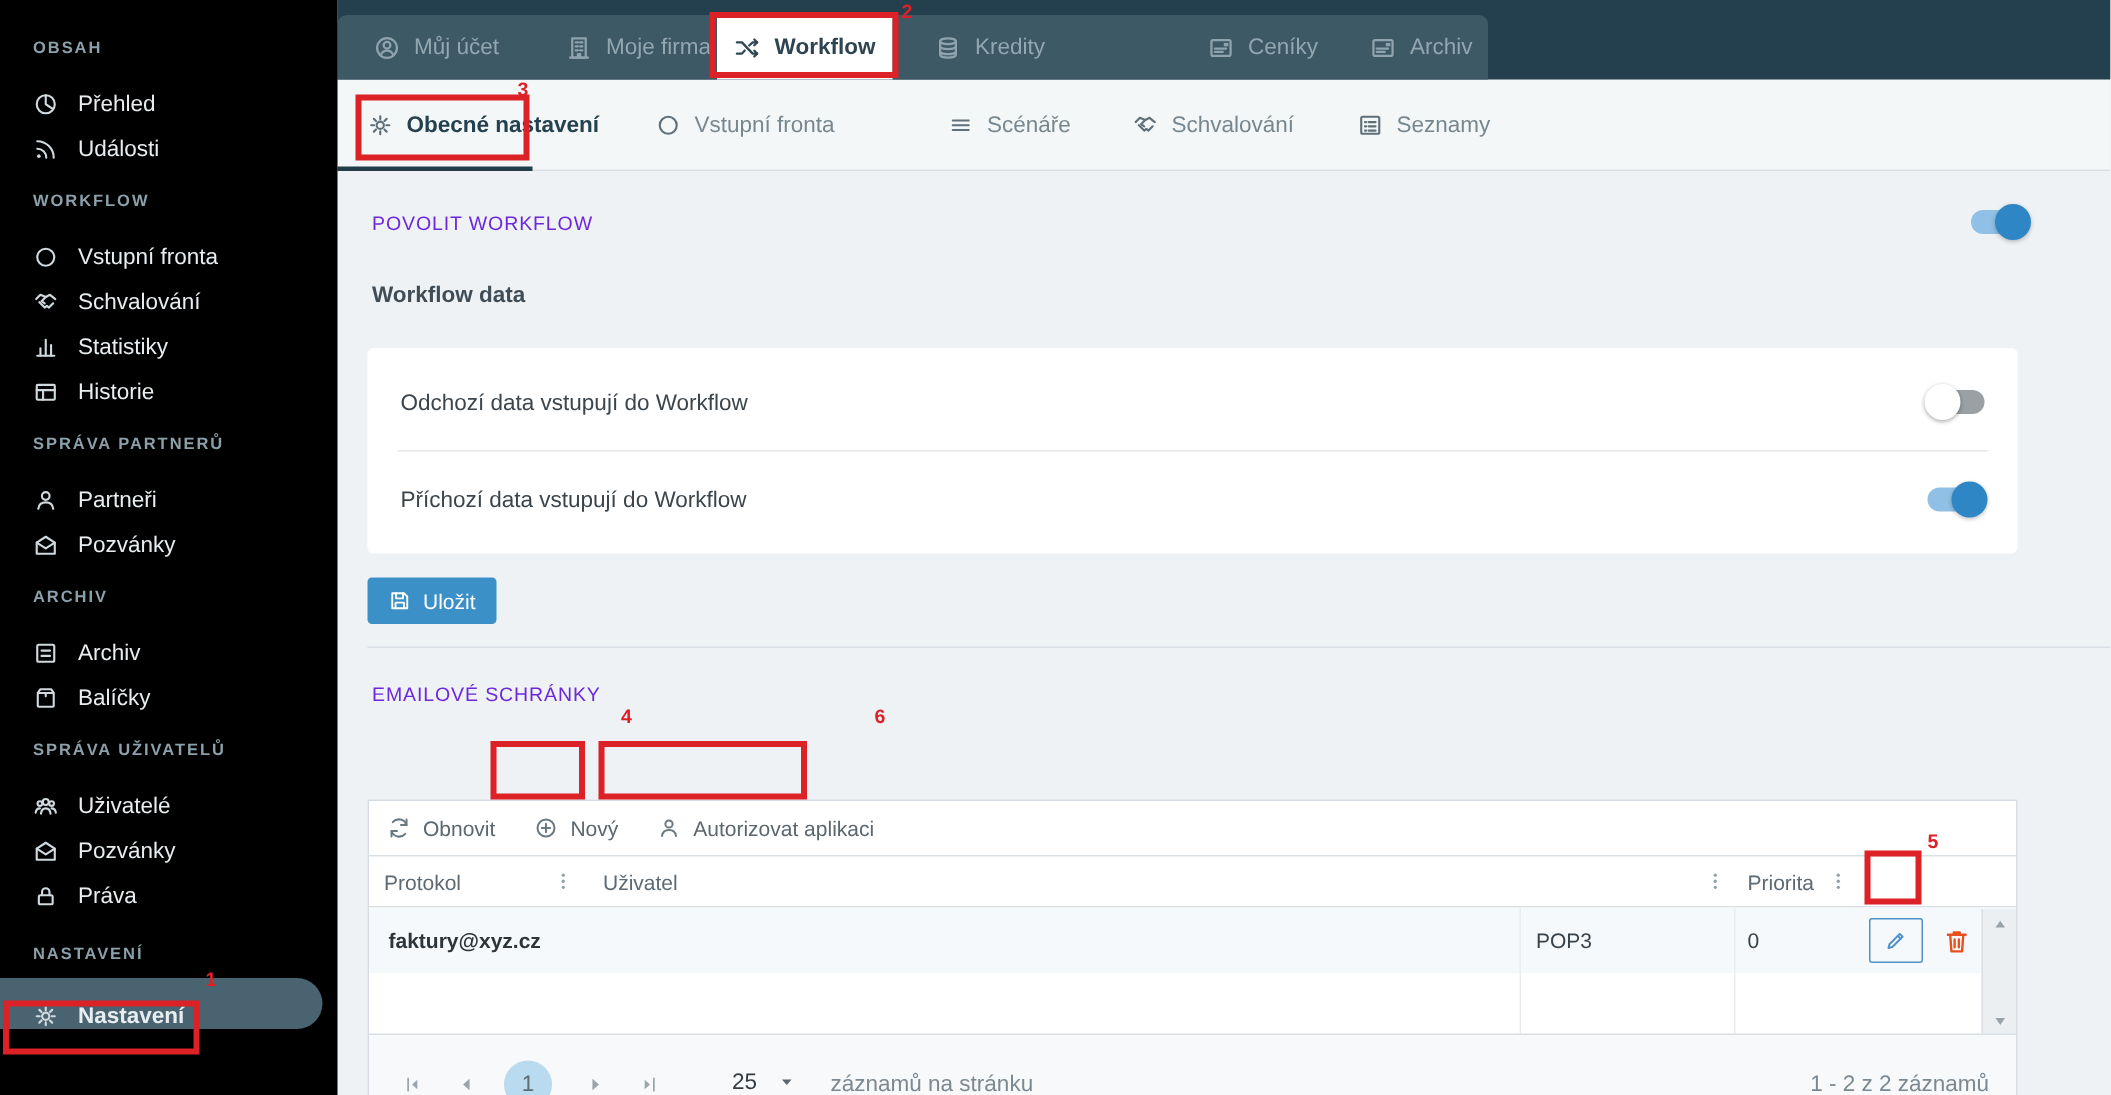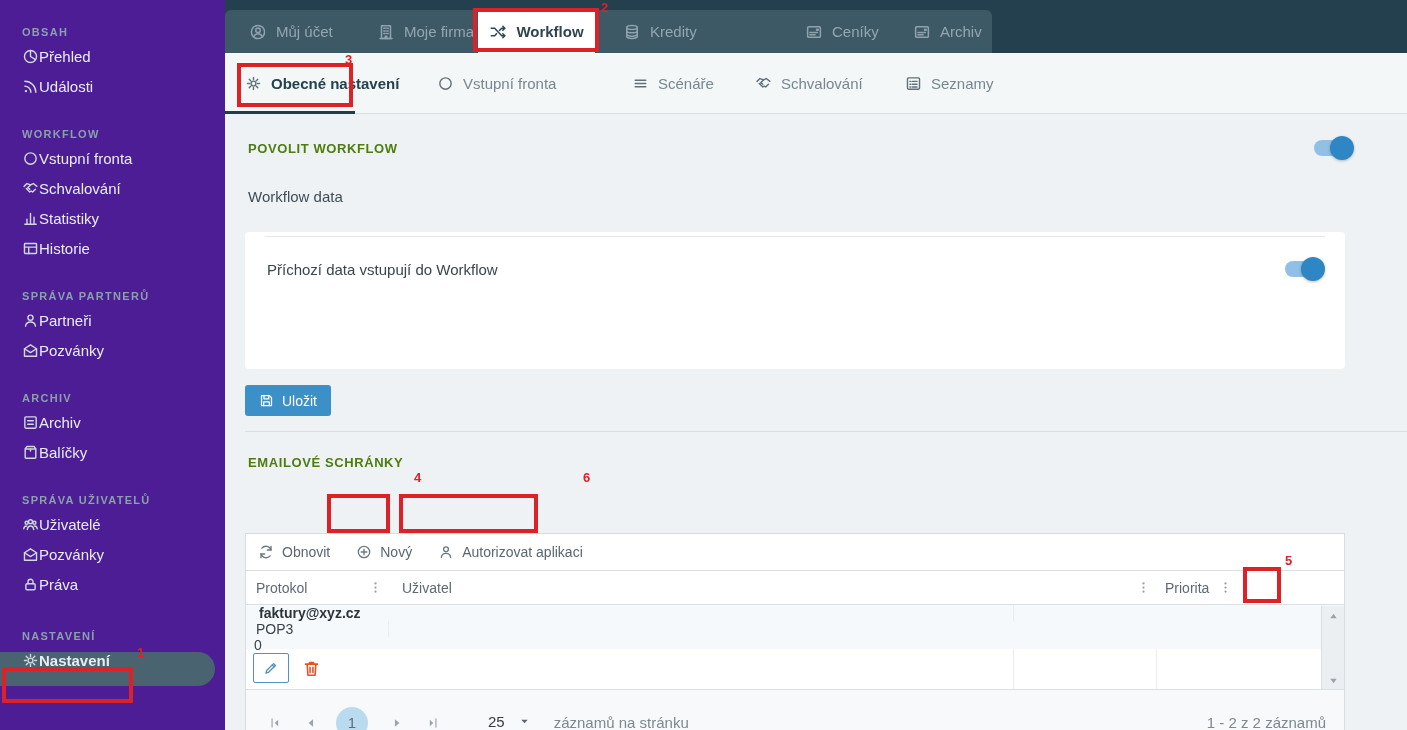--- a/index.html
+++ b/index.html
@@ -2,24 +2,24 @@
 <html><head>
 <meta charset="utf-8">
 <style>
   * { margin:0; padding:0; box-sizing:border-box; }
   html,body { width:1407px; height:730px; }
   body { font-family:"Liberation Sans", sans-serif; background:#eef2f5; }
   .app { position:relative; width:1407px; height:730px; overflow:hidden; background:#eef2f5; }
   .ic svg { display:block; width:17px; height:17px; }
 
   
-  .sidebar { position:absolute; left:0; top:0; width:225px; height:730px; background:#4c1d95; color:#e8edf0; padding-top:26px; z-index:5; }
+  .sidebar { position:absolute; left:0; top:0; width:225px; height:730px; background:#000000; color:#e8edf0; padding-top:26px; z-index:5; }
   .sb-title { font-size:11px; letter-spacing:1.3px; color:#8ba0aa; font-weight:bold; padding-left:22px; margin:20px 0 10px; text-transform:uppercase; }
   .sb-title:first-child { margin-top:0; }
-  .sb-item { display:flex; align-items:flex-start; height:30px; padding-left:22px; font-size:15px; color:#e8edf0; cursor:pointer; }
+  .sb-item { display:flex; align-items:flex-end; gap:13px; height:30px; padding-left:22px; font-size:15px; color:#e8edf0; cursor:pointer; }
   .sb-item .ic { color:#cfd9de; }
   .sb-item.active { background:#4a6370; width:215px; height:34px; border-radius:0 17px 17px 0; font-weight:bold; }
 
   
   .topbar { position:absolute; left:225px; top:0; width:1182px; height:53px; background:#24404e; z-index:4; }
   .tabstrip { position:absolute; left:0; top:10px; width:767px; height:43px; background:#3d5966; border-radius:6px 6px 0 0; }
   .top-tab { position:absolute; top:0; height:43px; display:flex; align-items:center; gap:9px; font-size:15px; color:#93a7b0; cursor:pointer; padding:0 10px; }
   .top-tab .ic { color:#8fa3ad; }
   .top-tab .ic svg { width:18px; height:18px; }
   .top-tab.active { background:#ffffff; color:#2e4450; font-weight:bold; justify-content:center; }
@@ -27,23 +27,23 @@
 
   
   .subnav { position:absolute; left:225px; top:53px; width:1182px; height:61px; background:#f4f7f8; border-bottom:1px solid #d9dfe3; z-index:3; }
   .sub-tab { position:absolute; top:0; height:60px; display:flex; align-items:center; gap:9px; font-size:15px; color:#77878f; cursor:pointer; }
   .sub-tab .ic { color:#5f707a; }
   .sub-tab.active { color:#24414f; font-weight:bold; }
   .sub-underline { position:absolute; left:0; bottom:-1px; width:130px; height:3px; background:#223c49; }
 
   
   .content { position:absolute; left:225px; top:114px; width:1182px; height:616px; background:#eef2f5; }
-  .sec-label { font-size:13px; font-weight:bold; letter-spacing:.6px; color:#4d7c0f; }
+  .sec-label { font-size:13px; font-weight:normal; letter-spacing:.6px; color:#6d28d9; }
   .povolit-row { position:absolute; left:23px; right:55px; top:26px; display:flex; align-items:center; justify-content:space-between; }
-  .wf-data-title { position:absolute; left:23px; top:74px; font-size:15px; font-weight:normal; color:#404d56; }
+  .wf-data-title { position:absolute; left:23px; top:74px; font-size:15px; font-weight:bold; color:#404d56; }
 
   .card { position:absolute; left:20px; top:118px; width:1100px; height:137px; background:#ffffff; border-radius:4px; padding-top:4px; }
   .card-row { height:64px; display:flex; align-items:center; justify-content:space-between; padding:0 22px; font-size:15px; color:#3c454c; }
   .card-divider { border-top:1px solid #e4e8eb; margin:0 20px; }
 
   .toggle { position:relative; width:38px; height:16px; border-radius:8px; flex:0 0 auto; cursor:pointer; }
   .toggle .knob { position:absolute; top:-4px; width:24px; height:24px; border-radius:50%; }
   .toggle.on { background:#90c0e5; }
   .toggle.on .knob { right:-2px; background:#2e86c5; box-shadow:0 1px 3px rgba(0,0,0,.25); }
   .toggle.off { background:#9aa0a4; }
@@ -66,21 +66,21 @@
   .g-head { height:34px; border-bottom:1px solid #d9dfe3; align-items:center; font-size:14px; color:#5d6a73; }
   .cell { display:flex; align-items:center; height:100%; }
   .c-user { width:768px; padding-left:13px; }
   .c-prot { width:143px; padding-left:10px; }
   .c-prio { width:82px; padding-left:8px; }
   .c-act  { width:82px; justify-content:center; gap:13px; }
   .c-scroll { width:23px; }
   .kebab { margin-left:auto; margin-right:6px; color:#95a1a9; cursor:pointer; }
   .kebab svg { width:15px; height:15px; }
 
-  .g-data1 { height:44px; background:#f6f9fb; font-size:14px; color:#39434a;flex-direction:column; }
+  .g-data1 { height:44px; background:#f6f9fb; font-size:14px; color:#39434a; }
   .g-data1 .c-user { font-weight:bold; color:#2d353b; }
   .g-data1 .c-user, .g-data1 .c-prot { border-right:1px solid #e9edf0; }
   .g-data2 { height:41px; background:#ffffff; }
   .g-data2 .c-user, .g-data2 .c-prot { border-right:1px solid #e9edf0; }
 
   .edit-btn { width:36px; height:30px; display:inline-flex; align-items:center; justify-content:center; border:1px solid #4e92c8; border-radius:2px; background:transparent; color:#4e92c8; cursor:pointer; }
   .edit-btn svg { width:16px; height:16px; }
   .trash-btn { background:none; border:none; color:#e8501e; cursor:pointer; display:inline-flex; }
   .trash-btn svg { width:19px; height:19px; }
 
@@ -365,20 +365,26 @@
     <div class="povolit-row">
       <span class="sec-label">POVOLIT WORKFLOW</span>
       <div class="toggle on">
           <span class="knob"></span>
         </div>
     </div>
 
     <div class="wf-data-title">Workflow data</div>
 
     <div class="card">
+      <div class="card-row">
+        <span>Odchozí data vstupují do Workflow</span>
+        <div class="toggle off">
+            <span class="knob"></span>
+          </div>
+      </div>
       <div class="card-divider"></div>
       <div class="card-row">
         <span>Příchozí data vstupují do Workflow</span>
         <div class="toggle on">
             <span class="knob"></span>
           </div>
       </div>
     </div>
 
     <button class="save-btn">

